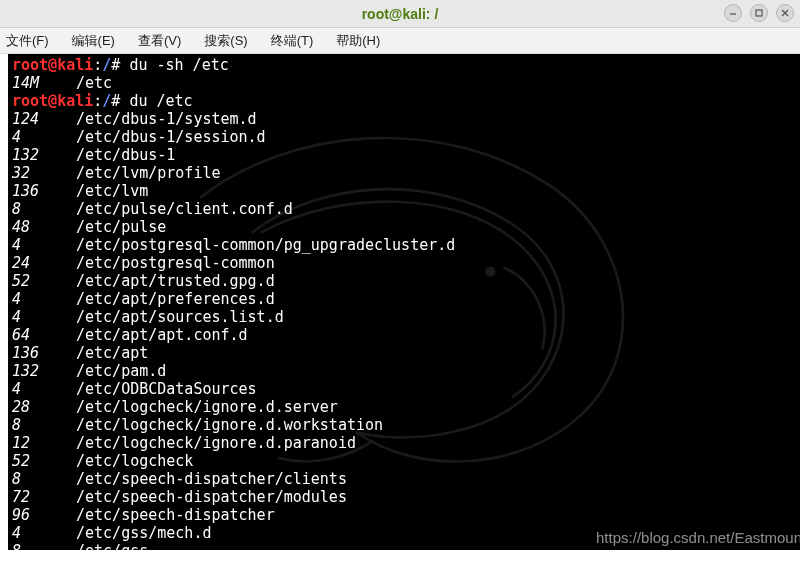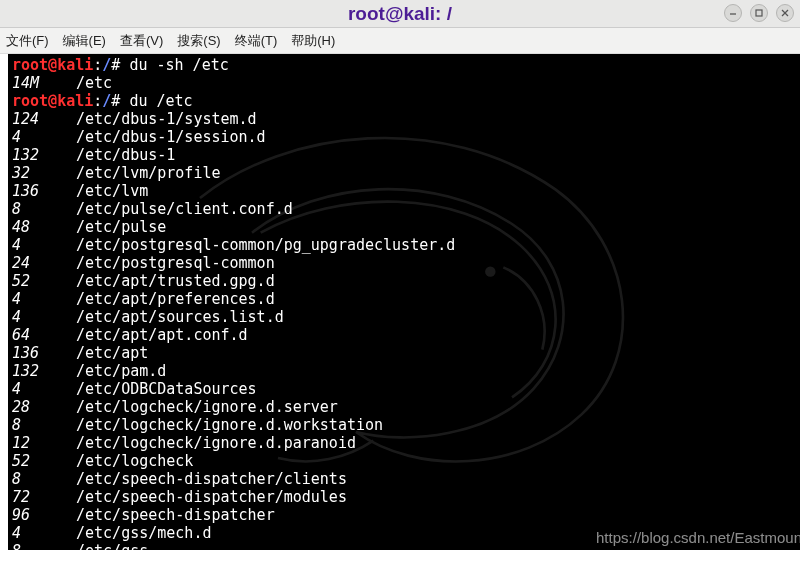--- a/index.html
+++ b/index.html
@@ -1,31 +1,31 @@
 <!DOCTYPE html>
 <html><head>
 <meta charset="utf-8">
 <style>
   * { margin: 0; padding: 0; box-sizing: border-box; }
   html, body { width: 800px; height: 562px; overflow: hidden; font-family: sans-serif; }
   .titlebar {
     height: 28px; background: #e8e8e7; display: flex; align-items: center;
     justify-content: center; position: relative; border-bottom: 1px solid #ccc;
   }
-  .titlebar-title { font-size: 19px; font-weight: bold; color: #4c1d95; }
+  .titlebar-title { font-size: 14px; font-weight: bold; color: #4d7c0f; }
   .win-controls { position: absolute; right: 6px; top: 4px; display: flex; gap: 8px; }
   .win-btn {
     width: 18px; height: 18px; border-radius: 50%; background: #d9d9d7;
     border: 1px solid #b5b5b3; display: flex; align-items: center; justify-content: center;
     font-size: 11px; color: #444; cursor: pointer;
   }
   .win-btn svg { width: 10px; height: 10px; }
   .menubar {
     height: 26px; background: #f2f2f1; display: flex; align-items: center;
-    padding: 0 6px; gap: 14px; font-size: 13px; color: #222; border-bottom: 1px solid #ddd;
+    padding: 0 6px; gap: 23px; font-size: 13px; color: #222; border-bottom: 1px solid #ddd;
   }
   .menu-item { cursor: pointer; }
   .terminal {
     position: relative; width: 800px; height: 496px; background: #000; overflow: hidden; margin-left: 8px;
   }
   .dragon {
     position: absolute; top: 0; left: 0; width: 100%; height: 100%;
     display: flex; align-items: center; justify-content: center; pointer-events: none;
   }
   .dragon svg { width: 520px; height: 420px; opacity: 0.10; }

